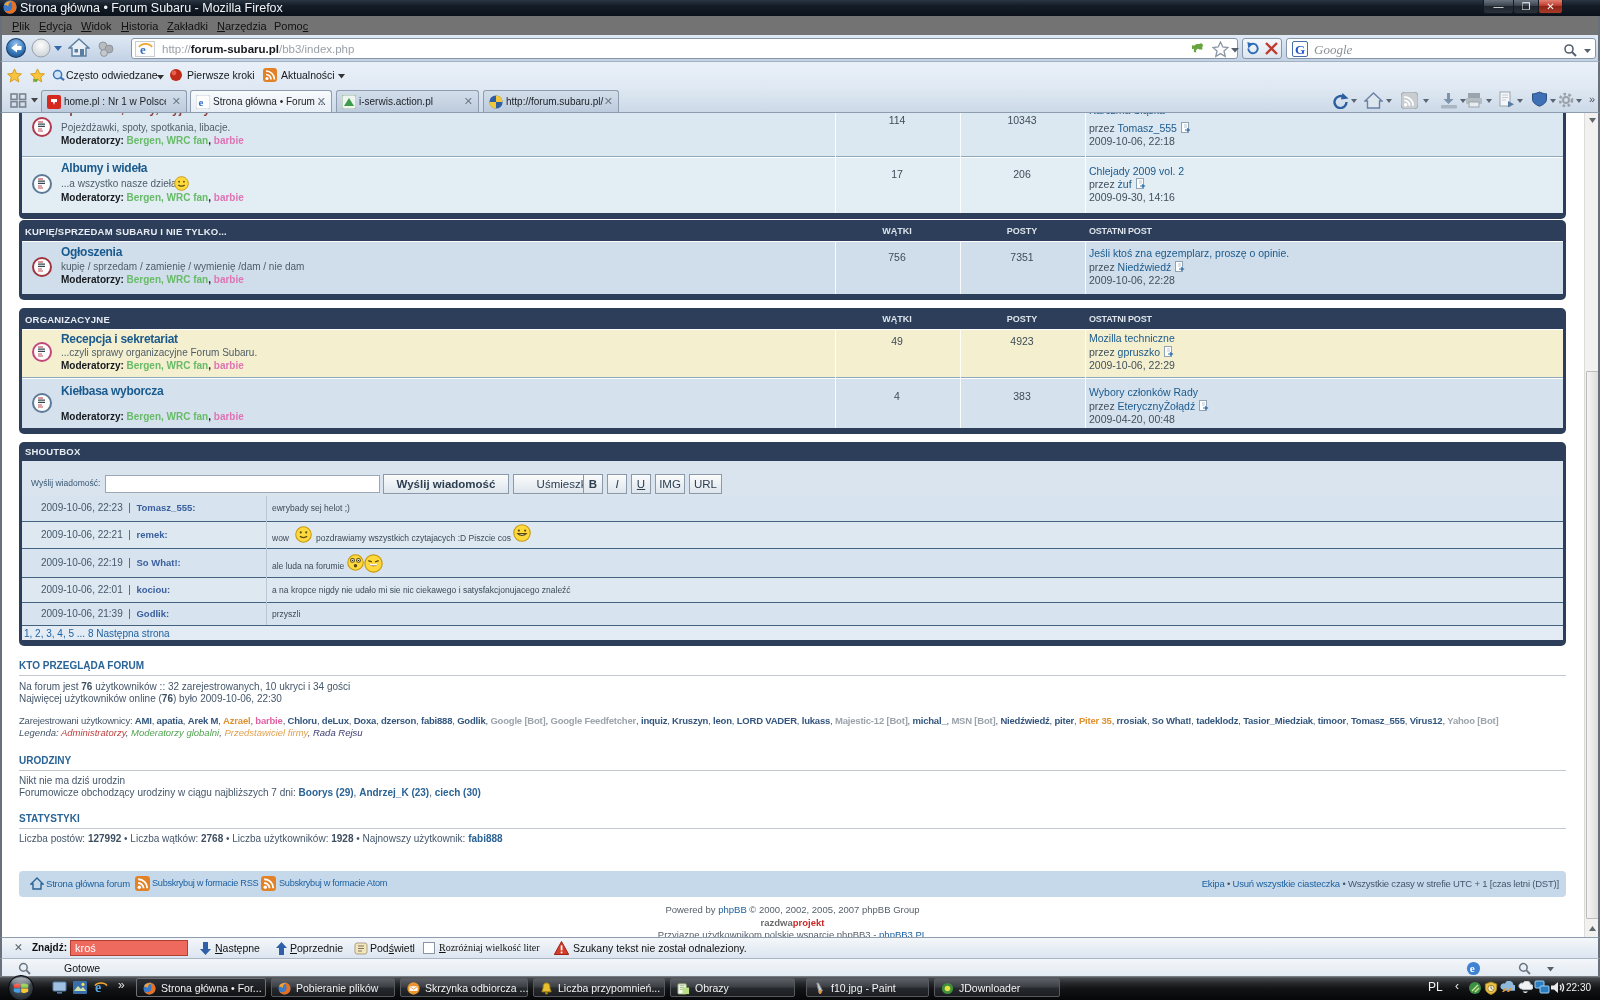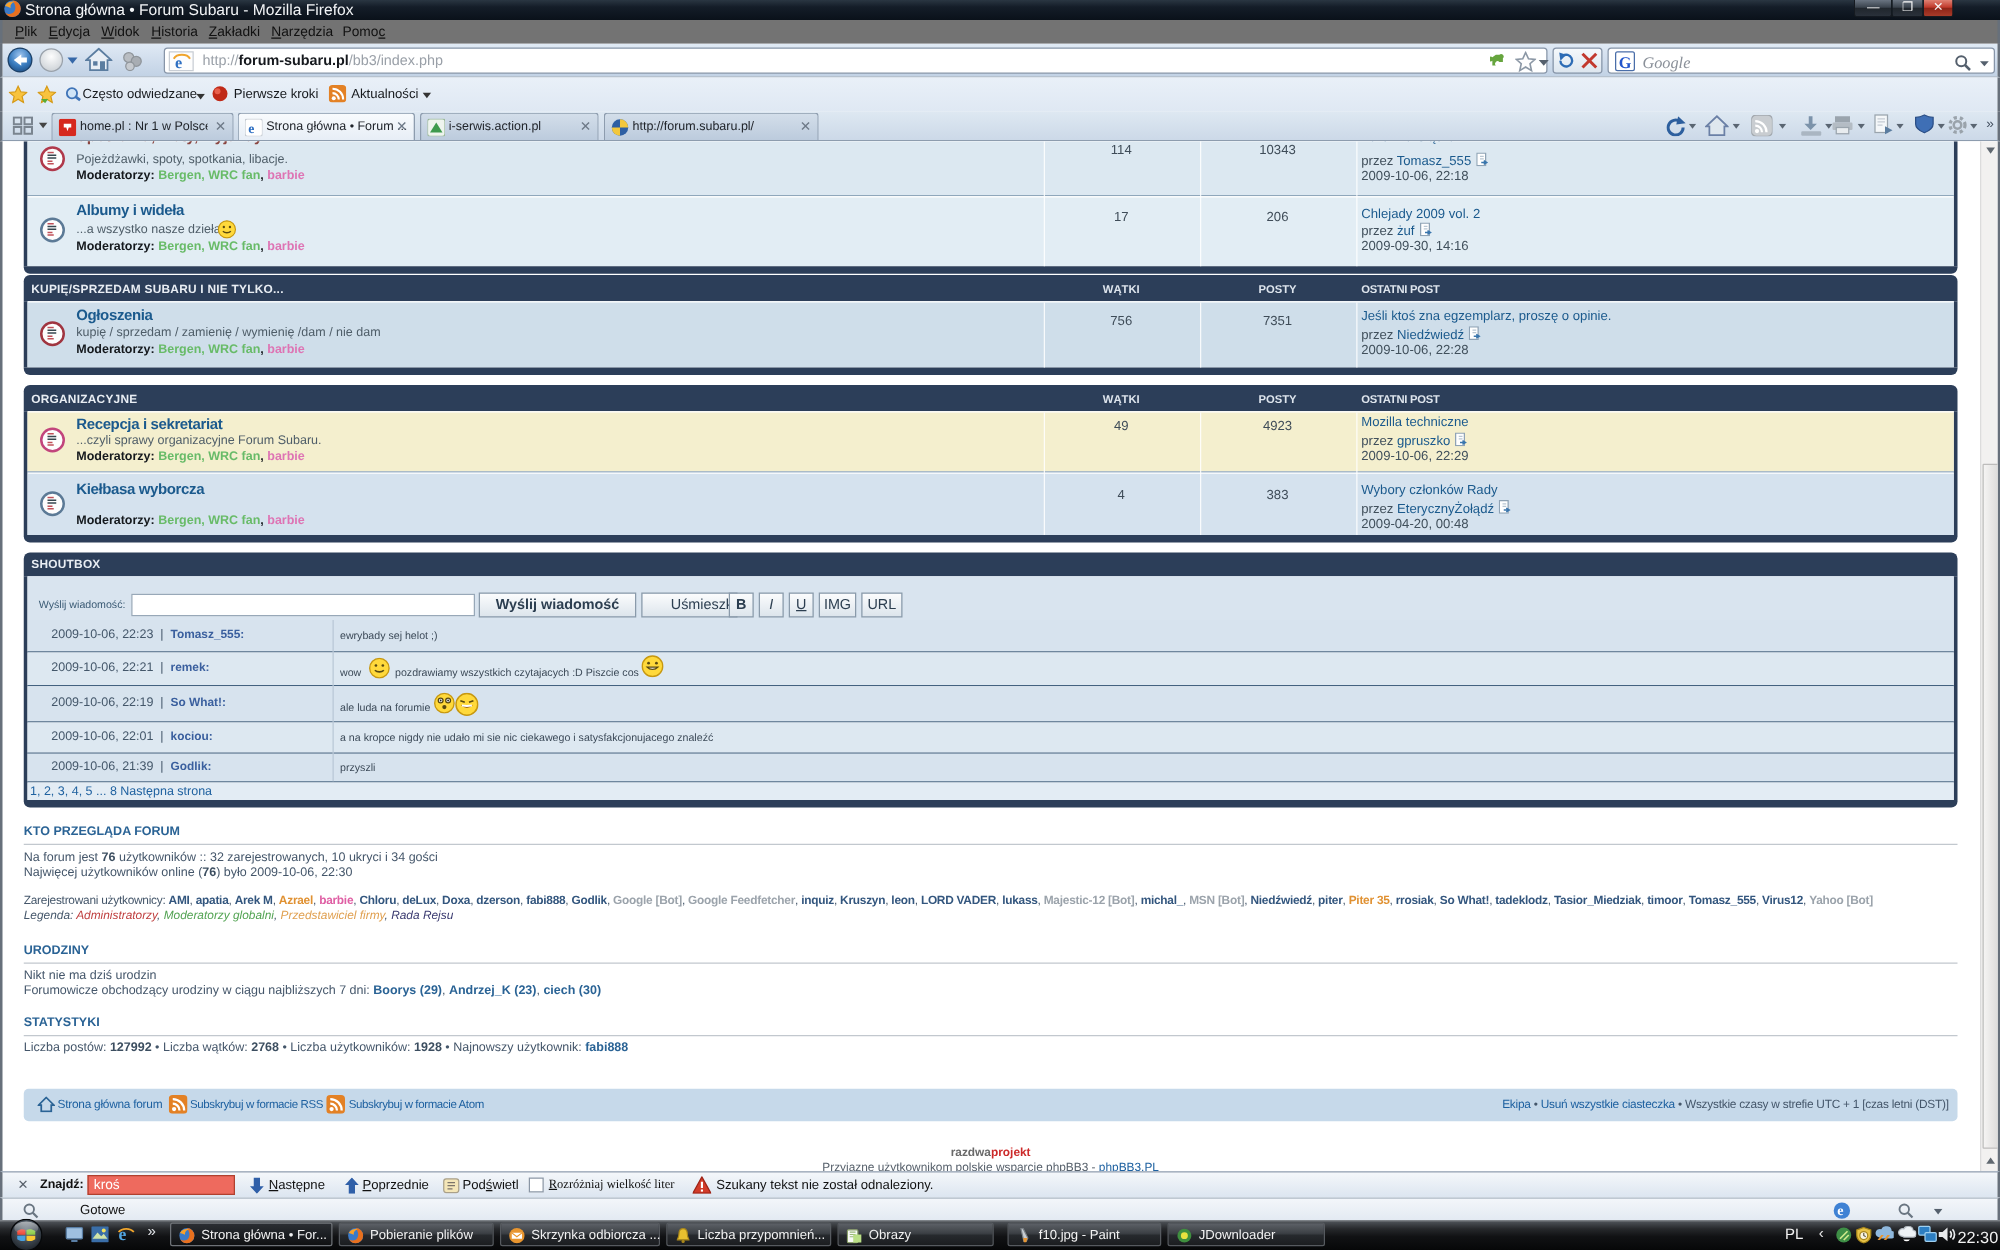--- a/index.html
+++ b/index.html
@@ -256,21 +256,21 @@
       <span class="tx">✕</span>
   </div>
   <div class="tab" style="left:334px;width:143px;">
     <svg class="fav" viewBox="0 0 14 14">
         <rect width="14" height="14" rx="2" fill="#eef4ee" stroke="#9ab89a"></rect>
         <path d="M2 11 L7 3 L12 11 Z" fill="#3e9a4e"></path>
       </svg>
     <span class="ttx" style="width:100px;">i-serwis.action.pl</span>
       <span class="tx">✕</span>
   </div>
-  <div class="tab" style="left:481px;width:172px;">
+  <div class="tab" style="left:481px;width:136px;">
     <svg class="fav" viewBox="0 0 14 14">
         <circle cx="7" cy="7" r="6.6" fill="#2e5fa3"></circle>
         <path d="M7 .4 A6.6 6.6 0 0 1 13.6 7 L7 7 Z" fill="#f3c73b"></path>
         <path d="M7 13.6 A6.6 6.6 0 0 1 .4 7 L7 7 Z" fill="#f3c73b"></path>
       </svg>
     <span class="ttx" style="width:108px;">http://forum.subaru.pl/</span>
       <span class="tx">✕</span>
   </div>
 
   <svg class="abs" style="left:1331px;top:4px;" width="17" height="16" viewBox="0 0 17 16">
@@ -567,20 +567,21 @@
       </svg>
 <a class="abs" style="left:152px;top:878px;font-size:9.2px;letter-spacing:-.3px;color:#1d60a0;">Subskrybuj w formacie RSS</a>
 <svg class="abs" style="left:261px;top:876px;" width="15" height="15" viewBox="0 0 14 14">
         <rect width="14" height="14" rx="3" fill="#e38125"></rect>
         <circle cx="4" cy="10.5" r="1.6" fill="#fff"></circle>
         <path d="M3 6.5 a5 5 0 0 1 5 5" stroke="#fff" stroke-width="1.7" fill="none"></path>
         <path d="M3 3 a8.5 8.5 0 0 1 8.5 8.5" stroke="#fff" stroke-width="1.7" fill="none"></path>
       </svg>
 <a class="abs" style="left:279px;top:878px;font-size:9.2px;letter-spacing:-.3px;color:#1d60a0;">Subskrybuj w formacie Atom</a>
 <span class="abs" style="right:25px;top:878px;font-size:9.5px;letter-spacing:-.2px;color:#44566a;"><a style="color:#1d60a0;">Ekipa</a> • <a style="color:#1d60a0;">Usuń wszystkie ciasteczka</a> • Wszystkie czasy w strefie UTC + 1 [czas letni (DST)]</span>
+<div class="abs" style="left:19px;top:904px;width:1547px;text-align:center;font-size:9.5px;color:#555f6a;">Powered by <a style="color:#1d60a0;">phpBB</a> © 2000, 2002, 2005, 2007 phpBB Group</div>
 <div class="abs" style="left:19px;top:917px;width:1547px;text-align:center;font-size:9.5px;"><b style="color:#6a6a6a;">razdwa</b><b style="color:#cc2a2a;">projekt</b></div>
 <div class="abs" style="left:19px;top:929px;width:1547px;text-align:center;font-size:9.5px;color:#555f6a;">Przyjazne użytkownikom polskie wsparcie phpBB3 - <a style="color:#1d60a0;">phpBB3.PL</a></div>
   </div>
   <div id="scroll">
     <div class="arr" style="top:0;"><svg width="15" height="16">
           <path d="M7.5 5 L11 10 L4 10 Z" fill="#606870" transform="rotate(180 7.5 7.5)"></path>
         </svg></div>
     <div class="thumb"></div>
     <div class="arr" style="bottom:0;"><svg width="15" height="16">
           <path d="M7.5 6 L11 11 L4 11 Z" fill="#606870"></path>
@@ -742,14 +743,14 @@
       <path d="M10 10.6 a3.2 3.2 0 0 1 -5.4 0 Z" fill="#fff"></path>
     </svg>
   <svg class="abs" style="left:1534px;top:4px;" width="16" height="15" viewBox="0 0 16 15">
       <rect x="1" y="1" width="9" height="7" rx="1" fill="#2c7ec2" stroke="#9fd0f0"></rect>
       <rect x="6" y="6" width="9" height="7" rx="1" fill="#2c7ec2" stroke="#9fd0f0"></rect>
     </svg>
   <svg class="abs" style="left:1550px;top:4px;" width="15" height="15" viewBox="0 0 15 15">
       <path d="M1 5.5 h3 L8 2 V13 L4 9.5 H1 Z" fill="#e8eaec"></path>
       <path d="M10 5 a3.4 3.4 0 0 1 0 5 M12 3.4 a6 6 0 0 1 0 8.2" stroke="#e8eaec" stroke-width="1.4" fill="none"></path>
     </svg>
-  <span class="abs" style="left:1566px;top:6px;color:#f2f2f2;font-size:13px;text-align:right;">22:30</span>
+  <span class="abs" style="left:1566px;top:6px;color:#f2f2f2;font-size:10px;text-align:right;">22:30</span>
 </div>
 
 </body></html>

